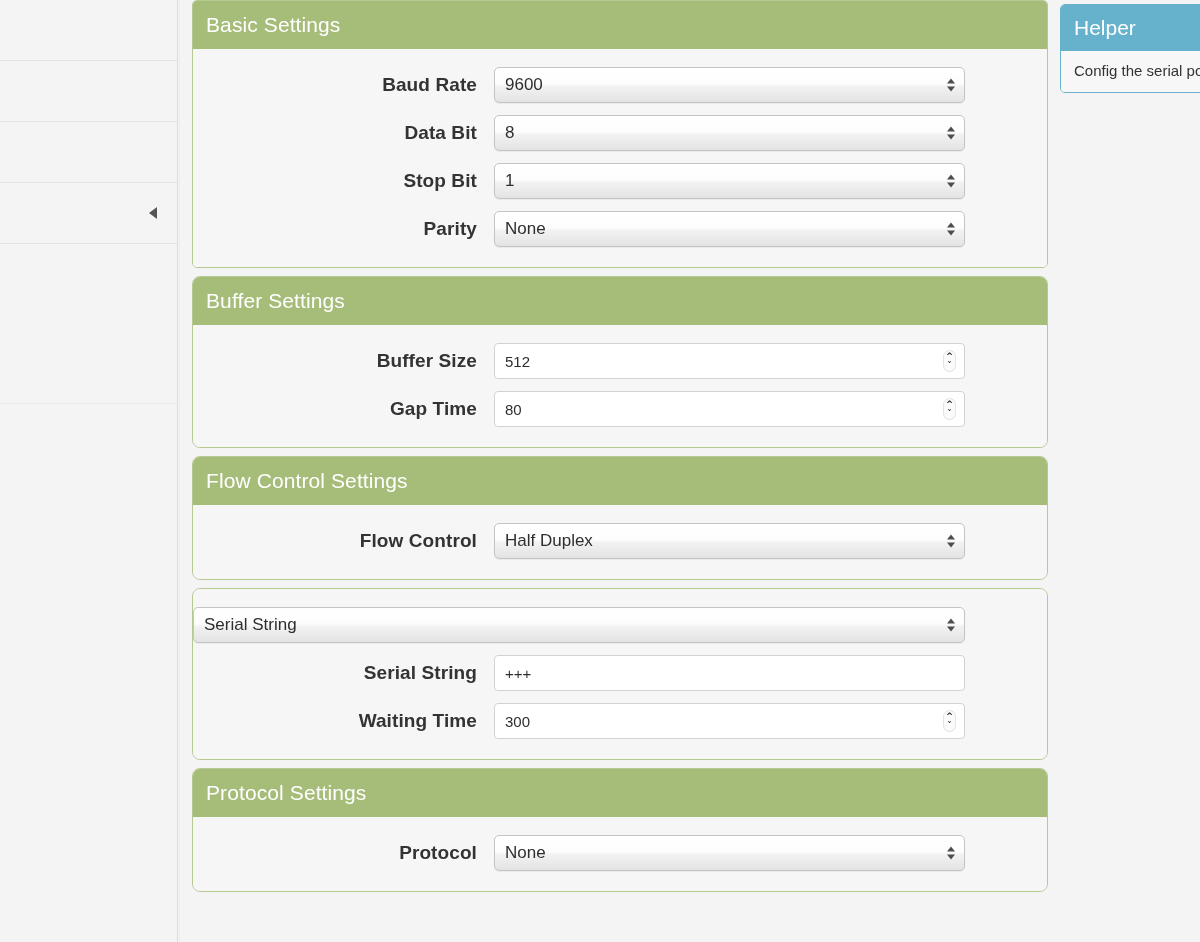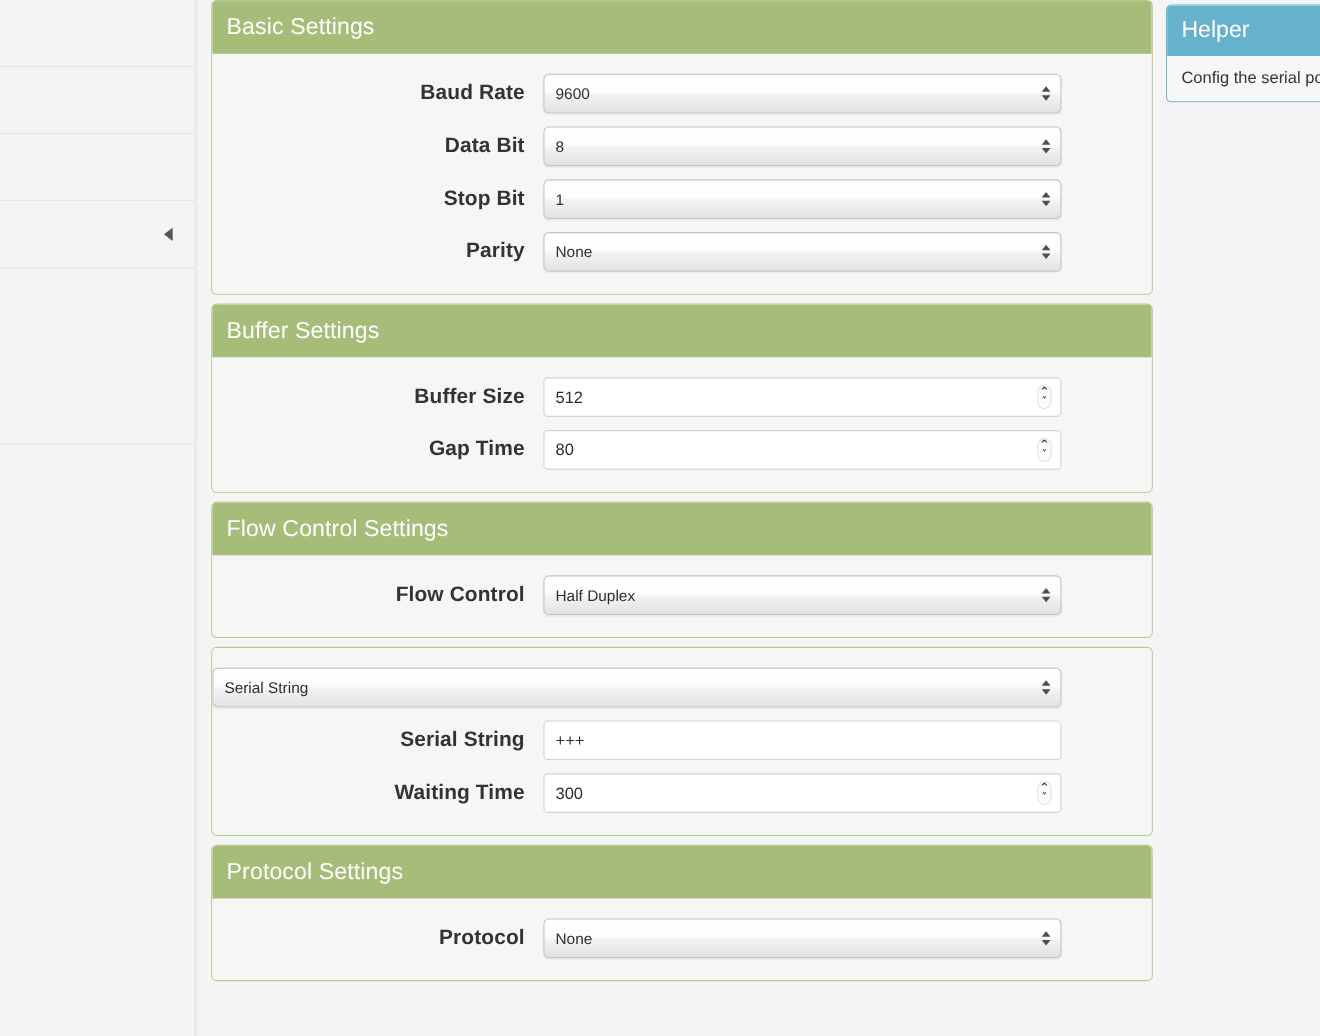--- a/index.html
+++ b/index.html
@@ -78,21 +78,21 @@
     overflow: hidden;
   }
 
   .panel {
     margin: 0 0 0 0;
     border: 1px solid #b7c993;
     border-radius: 5px;
     background: #f6f6f6;
     overflow: hidden;
   }
-  .panel + .panel { margin-top: 8px; }
+  .panel + .panel { margin-top: 8px; border-radius: 8px; }
 
   .panel-head {
     background: #a5bd79;
     color: #ffffff;
     font-size: 21px;
     line-height: 1;
     padding: 13px 14px 14px 13px;
     letter-spacing: .1px;
     font-weight: 400;
   }
@@ -122,21 +122,21 @@
     position: relative;
     width: 100%;
     height: 36px;
     border: 1px solid #c4c4c4;
     border-radius: 5px;
     background: linear-gradient(to bottom, #ffffff 0%, #fdfdfd 45%, #f2f2f2 55%, #e3e3e3 100%);
     box-shadow: 0 1px 1px rgba(0,0,0,.05);
     display: flex;
     align-items: center;
     padding: 0 30px 0 10px;
-    font-size: 14px;
+    font-size: 17px;
     color: #2e2e2e;
     overflow: hidden;
     white-space: nowrap;
   }
   .sel .stepper {
     position: absolute;
     right: 9px;
     top: 50%;
     transform: translateY(-50%);
     display: flex;

